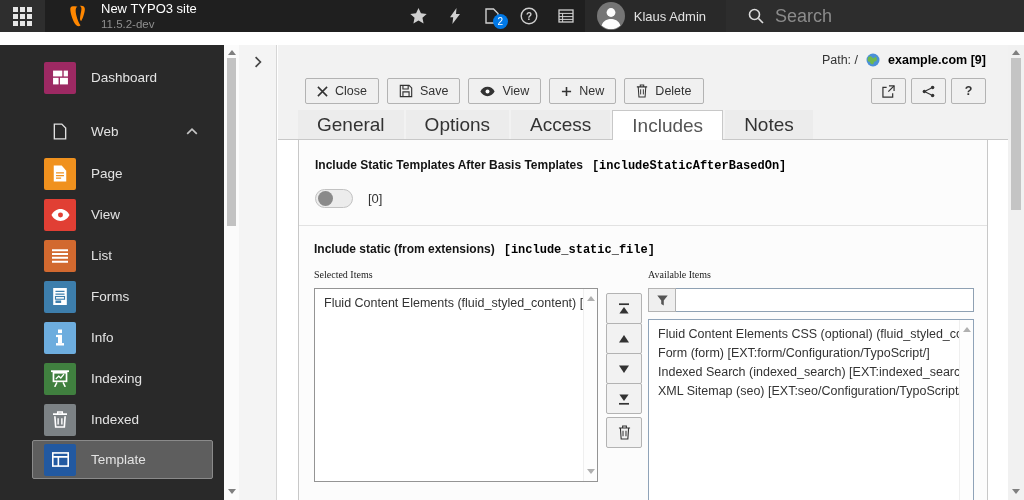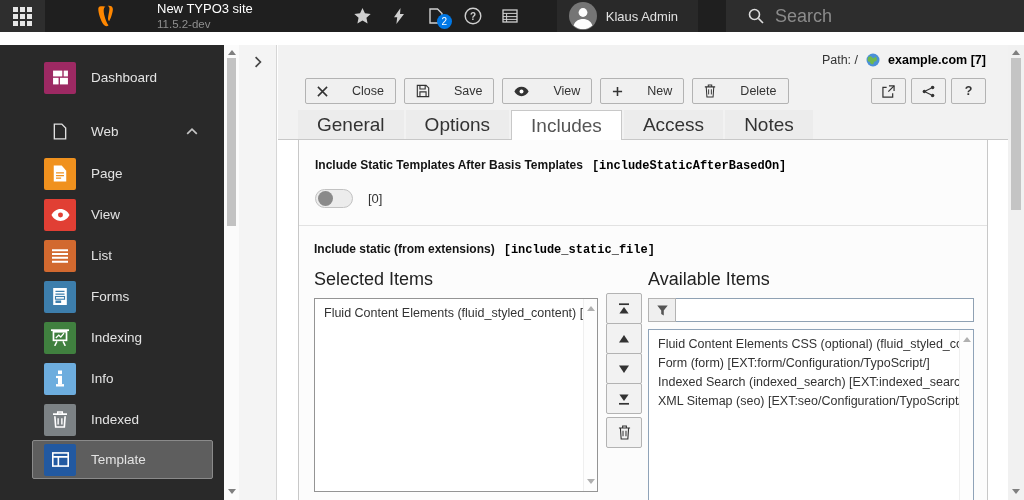--- a/index.html
+++ b/index.html
@@ -1,20 +1,20 @@
 <!DOCTYPE html>
 <html><head>
 <meta charset="utf-8">
 <style>
   * { margin:0; padding:0; box-sizing:border-box; }
   html,body { width:1024px; height:500px; overflow:hidden; }
   body { position:relative; font-family:"Liberation Sans", sans-serif; background:#fff; }
 
   
-  .topbar { position:absolute; left:0; top:0; width:1024px; height:32px; background:#1f1f1f; display:flex; align-items:stretch;gap:28px; }
+  .topbar { position:absolute; left:0; top:0; width:1024px; height:32px; background:#1f1f1f; display:flex; align-items:stretch; }
   .tb-toggle { width:45px; background:#2e2e2e; display:flex; align-items:center; justify-content:center; cursor:pointer; }
   .grid9 { display:grid; grid-template-columns:repeat(3,5px); grid-template-rows:repeat(3,5px); gap:2px; }
   .grid9 span { background:#e6e6e6; }
   .tb-logo { display:flex; align-items:center; padding:0 12px 0 17px; }
   .tb-site { display:flex; flex-direction:column; justify-content:center; }
   .tb-site .t1 { color:#ffffff; font-size:13px; line-height:16px; }
   .tb-site .t2 { color:#8f8f8f; font-size:11.5px; line-height:14px; }
   .tb-spacer { flex:1; }
   .tb-icons { display:flex; align-items:stretch; }
   .tb-ib { width:37px; display:flex; align-items:center; justify-content:center; position:relative; cursor:pointer; }
@@ -45,40 +45,40 @@
   
   .navcol { position:absolute; left:239px; top:45px; width:38px; height:455px; background:#f4f4f4; border-right:1px solid #d6d6d6; }
   .nav-expand { position:absolute; left:11px; top:9px; width:16px; height:16px; display:flex; align-items:center; justify-content:center; cursor:pointer; }
 
   
   .content { position:absolute; left:278px; top:45px; width:730px; height:455px; background:#fff; }
   .docheader { height:65px; background:#f2f2f2; position:relative; }
   .path { position:absolute; top:8px; right:22px; font-size:12.5px; color:#333; display:flex; align-items:center; gap:8px; }
   .path b { color:#000; }
   .btnrow { position:absolute; top:33px; left:27px; right:22px; display:flex; align-items:center; }
-  .btn { height:26px; padding:0 11px; background:#f0f0f0; border:1px solid #b3b3b3; border-radius:2px; font-size:12.5px; color:#333; display:inline-flex; align-items:center; gap:24px; margin-right:8px; cursor:pointer; font-family:"Liberation Sans",sans-serif; }
+  .btn { height:26px; padding:0 11px; background:#f0f0f0; border:1px solid #b3b3b3; border-radius:2px; font-size:12.5px; color:#333; display:inline-flex; align-items:center; gap:7px; margin-right:8px; cursor:pointer; font-family:"Liberation Sans",sans-serif; }
   .btn.iconic { width:35px; padding:0; justify-content:center; margin-right:0; margin-left:5px; font-weight:bold; }
   .btn-right { margin-left:auto; display:flex; }
 
   
   .tabsrow { height:30px; background:#f2f2f2; border-bottom:1px solid #c8c8c8; padding-left:20px; display:flex; align-items:flex-end; }
   .tab { height:29px; line-height:29px; padding:0 19px; font-size:19px; color:#333; background:#ececec; margin-right:2px; cursor:pointer; }
   .tab.active { background:#ffffff; border:1px solid #c8c8c8; border-bottom:none; height:30px; line-height:30px; margin-bottom:-1px; color:#555; position:relative; z-index:2; }
 
   
   .panel { position:absolute; left:20px; top:95px; width:690px; height:360px; background:#fcfcfc; border-left:1px solid #c8c8c8; border-right:1px solid #c8c8c8; }
   .sec1 { padding:15px 16px 0; border-bottom:1px solid #e2e2e2; }
   .sec-title { font-size:12px; font-weight:bold; color:#141414; }
   .code { font-family:"Liberation Mono", monospace; font-weight:bold; font-size:12px; margin-left:9px; }
   .togglerow { margin:16px 0 17px; display:flex; align-items:center; gap:15px; }
   .toggle { width:38px; height:19px; border-radius:10px; background:#ececec; border:1px solid #c2c2c2; position:relative; cursor:pointer; }
   .toggle .knob { position:absolute; left:2px; top:1px; width:15px; height:15px; border-radius:50%; background:#8a8a8a; }
   .toggle-val { font-size:13px; color:#333; }
   .sec2 { padding:13px 15px 0; }
-  .collabel { font-size:18px; color:#222; margin-bottom:8px; }
+  .collabel { font-size:10px; color:#222; margin-bottom:8px;font-family:Liberation Serif, serif; }
   .cols { display:flex; margin-top:12px; }
   .selwrap { width:284px; }
   .movers { width:36px; margin-left:8px; padding-top:24px; }
   .availwrap { width:326px; margin-left:6px; }
 
   .lb { position:relative; border:1px solid #949494; background:#fff; overflow:hidden; }
   .lb-sel { height:194px; }
   .lb-avail { height:193px; border-color:#8fa3b8; }
   .opt { font-size:12.5px; color:#333; padding:4px 18px 1px 9px; white-space:nowrap; overflow:hidden; }
   .opt:first-child { padding-top:7px; }
@@ -236,44 +236,44 @@
           <rect x="0" y="0" width="12" height="15" fill="#fff"></rect>
           <path d="M2 3h8M2 5.4h8" stroke="#3d7eac" stroke-width="1"></path>
           <rect x="2" y="7.5" width="8" height="2.4" fill="none" stroke="#3d7eac"></rect>
           <rect x="2" y="11" width="5" height="2.2" fill="#3d7eac"></rect>
         </svg>
     </span>
     <span>Forms</span>
   </div>
 
   <div class="mm-item">
+    <span class="mm-tile" style="background: rgb(109, 173, 222);">
+      <svg width="8" height="17" viewBox="0 0 8 16">
+          <rect x="2" y="0" width="4" height="3.6" fill="#fff"></rect>
+          <rect x="2" y="5.4" width="4" height="8.2" fill="#fff"></rect>
+          <rect x="0" y="13.6" width="8" height="2.4" fill="#fff"></rect>
+          <rect x="0" y="5.4" width="6" height="2.2" fill="#fff"></rect>
+        </svg>
+    </span>
+    <span>Info</span>
+  </div>
+
+  <div class="mm-item">
     <span class="mm-tile" style="background: rgb(64, 128, 63);">
       <svg width="18" height="17" viewBox="0 0 16 15">
           <path d="M0 1h16" stroke="#fff" stroke-width="1.6"></path>
           <rect x="2.2" y="2.4" width="11.6" height="7.6" fill="none" stroke="#fff" stroke-width="1.5"></rect>
           <path d="M4.3 8l2.6-2.6 1.8 1.6 2.8-3.4" stroke="#fff" stroke-width="1.2" fill="none"></path>
           <path d="M5.3 11l-2 4M10.7 11l2 4" stroke="#fff" stroke-width="1.3"></path>
         </svg>
     </span>
     <span>Indexing</span>
   </div>
 
   <div class="mm-item">
-    <span class="mm-tile" style="background: rgb(109, 173, 222);">
-      <svg width="8" height="17" viewBox="0 0 8 16">
-          <rect x="2" y="0" width="4" height="3.6" fill="#fff"></rect>
-          <rect x="2" y="5.4" width="4" height="8.2" fill="#fff"></rect>
-          <rect x="0" y="13.6" width="8" height="2.4" fill="#fff"></rect>
-          <rect x="0" y="5.4" width="6" height="2.2" fill="#fff"></rect>
-        </svg>
-    </span>
-    <span>Info</span>
-  </div>
-
-  <div class="mm-item">
     <span class="mm-tile" style="background: rgb(124, 130, 133);">
       <svg width="14" height="17" viewBox="0 0 12 14">
           <path d="M0 2.4h12" stroke="#fff" stroke-width="1.5"></path>
           <path d="M4 2.2V.6h4v1.6" fill="none" stroke="#fff" stroke-width="1.2"></path>
           <path d="M1.6 4.2l.7 9.2h7.4l.7-9.2" fill="none" stroke="#fff" stroke-width="1.4"></path>
           <path d="M4.4 6v5.2M7.6 6v5.2" stroke="#fff" stroke-width="1.2"></path>
         </svg>
     </span>
     <span>Indexed</span>
   </div>
@@ -305,21 +305,21 @@
 
 <div class="content">
 
   <div class="docheader">
     <div class="path">
       <span>Path: /</span>
       <svg width="14" height="14" viewBox="0 0 14 14">
           <circle cx="7" cy="7" r="6.5" fill="#4a90d9"></circle>
           <path d="M2 4.2c1.5-1.2 3-1.6 4 0 .9 1.4 2.9 1 3.9-.6.9 1.3 1.3 3.2.4 4.7-1.6-.4-3 .7-2.6 2.2-.9 1.4-2.9 1-3.4-.5S3 8.3 2.2 8.8A6.5 6.5 0 012 4.2z" fill="#6fb84f"></path>
         </svg>
-      <b>example.com [7]</b>
+      <b>example.com [9]</b>
     </div>
     <div class="btnrow">
       <button class="btn">
         <svg width="11" height="11" viewBox="0 0 12 12">
             <path d="M1 1l10 10M11 1L1 11" stroke="#333" stroke-width="1.7"></path>
           </svg>
         <span>Close</span>
       </button>
       <button class="btn">
         <svg width="14" height="14" viewBox="0 0 16 16">
@@ -365,22 +365,22 @@
             </svg>
         </button>
         <button class="btn iconic">?</button>
       </span>
     </div>
   </div>
 
   <div class="tabsrow">
     <div class="tab">General</div>
     <div class="tab">Options</div>
+    <div class="tab">Access</div>
     <div class="tab active">Includes</div>
-    <div class="tab">Access</div>
     <div class="tab">Notes</div>
   </div>
 
   <div class="panel">
 
     <div class="sec1">
       <div>
         <span class="sec-title">Include Static Templates After Basis Templates</span><span class="code">[includeStaticAfterBasedOn]</span>
       </div>
       <div class="togglerow">

